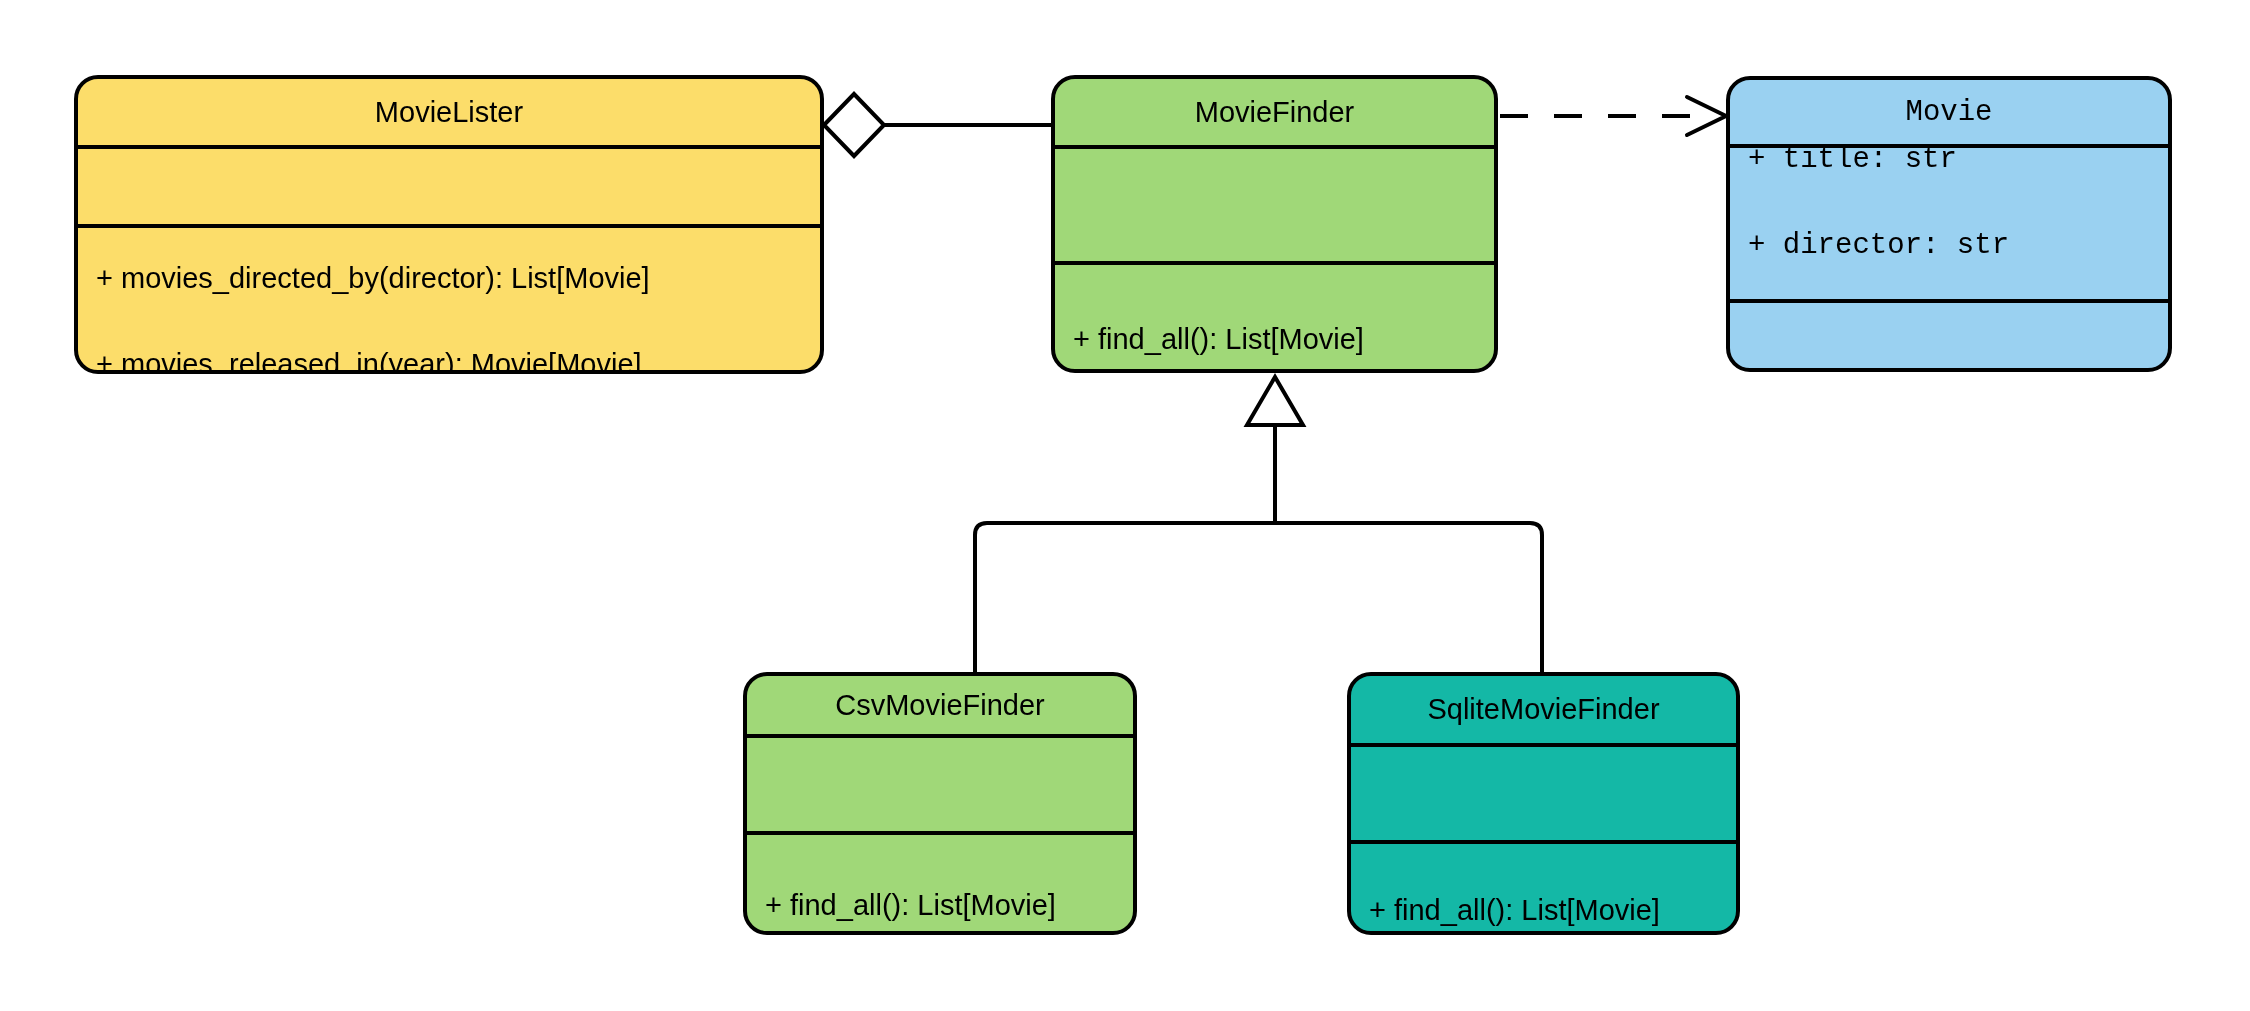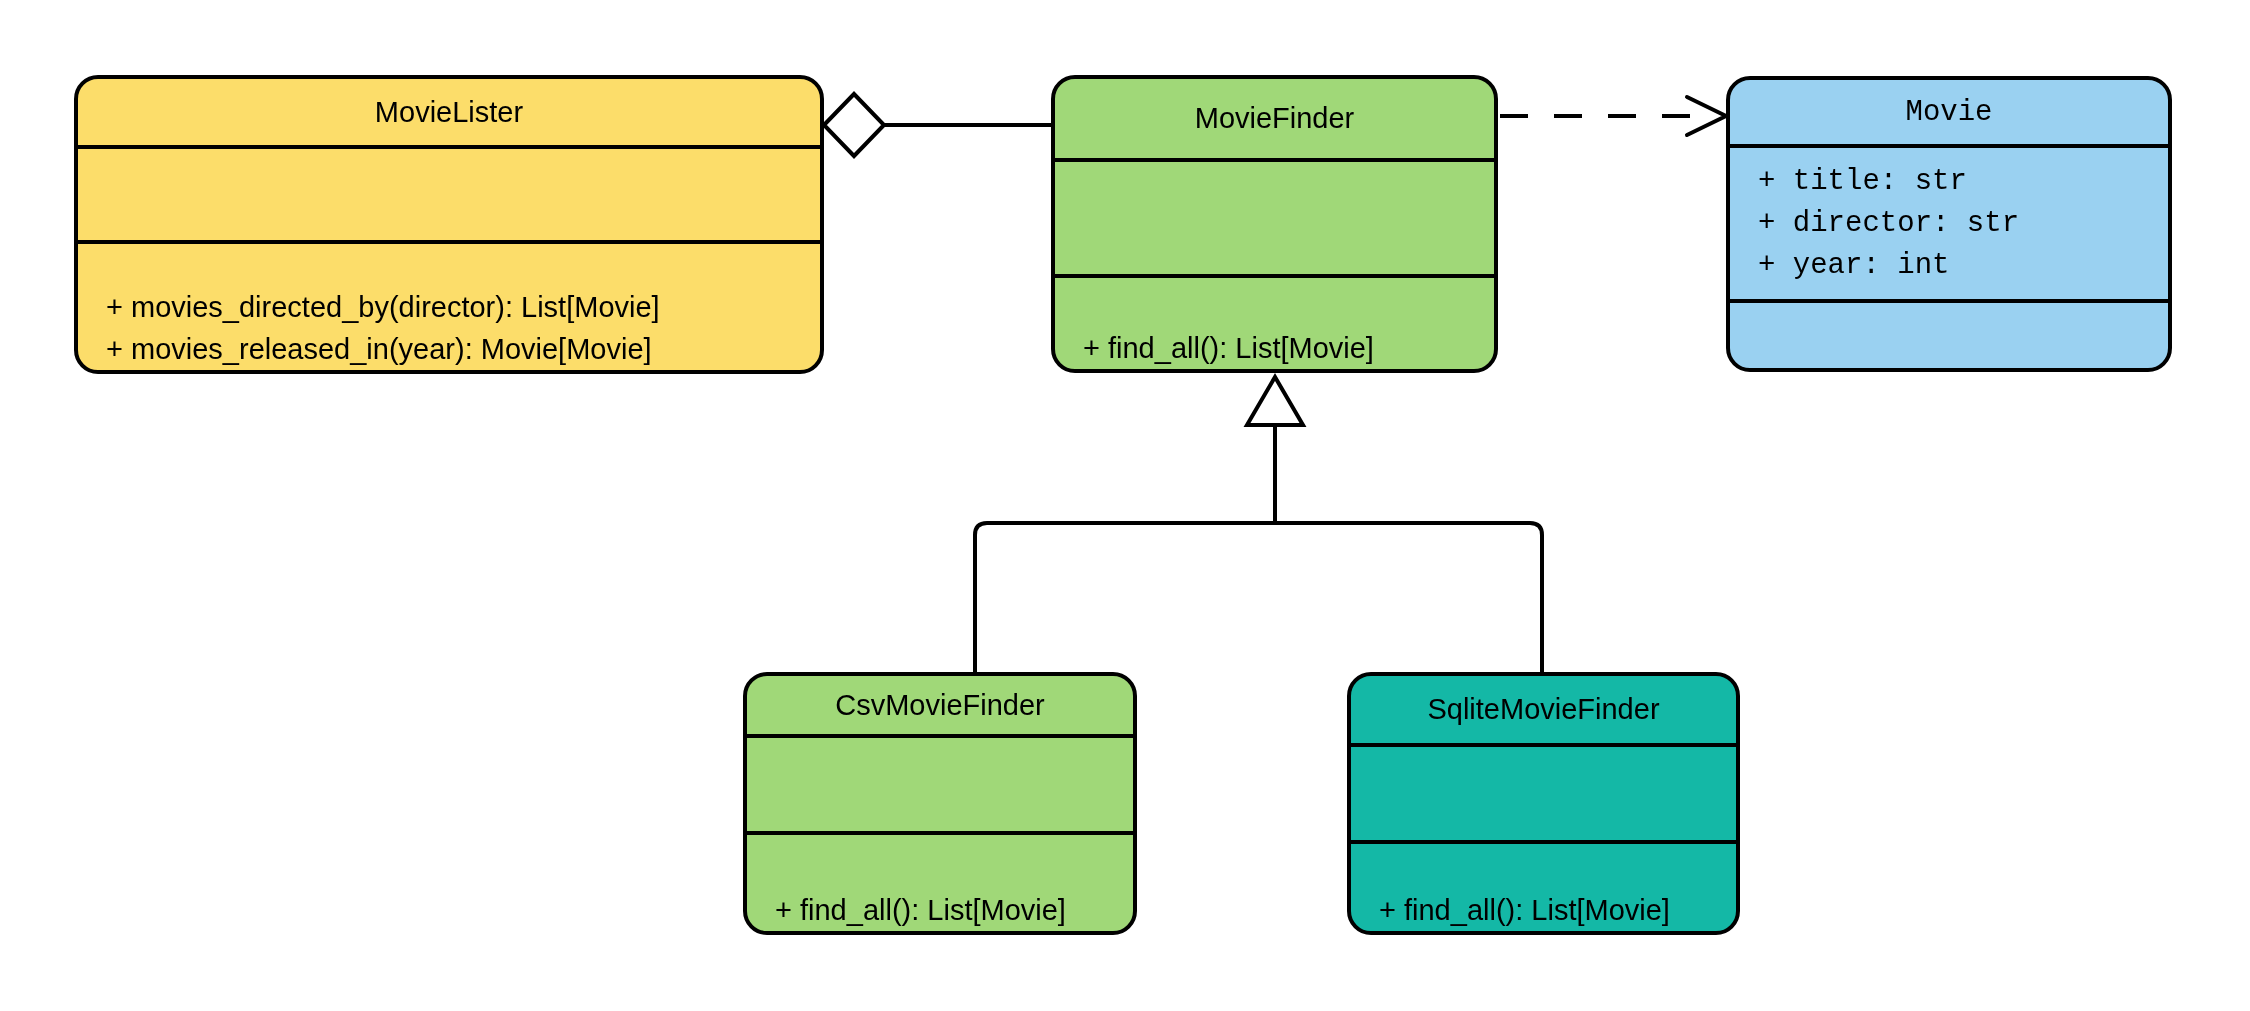--- a/index.html
+++ b/index.html
@@ -45,24 +45,25 @@
     flex: 0 0 auto;
   }
   .sec.members {
     display: flex;
     flex-direction: column;
     justify-content: center;
     font-size: 29px;
   }
   .sec.members .member {
     line-height: 42px;
-    padding-left: 28px;
+    padding-left: 18px;
     white-space: nowrap;
+    margin-top: 44px;
   }
-  .sec.grow { flex: 1 1 auto; justify-content: flex-end; }
+  .sec.grow { flex: 1 1 auto; }
 </style>
 </head>
 <body>
 
 <div class="canvas">
 
   <svg class="connector-layer" width="2250" height="1011" viewBox="0 0 2250 1011" fill="none" xmlns="http://www.w3.org/2000/svg">
 
     
     <g>
@@ -87,21 +88,21 @@
   <div class="uml-class" style="left: 74px; top: 75px; width: 750px; height: 299px; background-color: rgb(252, 221, 106);">
     <div class="sec title" style="height:66px">MovieLister</div>
     <div class="sec members" style="height:95px"></div>
     <div class="sec members grow">
         <div class="member">+ movies_directed_by(director): List[Movie]</div>
         <div class="member">+ movies_released_in(year): Movie[Movie]</div>
       </div>
   </div>
 
   <div class="uml-class" style="left: 1051px; top: 75px; width: 447px; height: 298px; background-color: rgb(160, 216, 120);">
-    <div class="sec title" style="height:79px">MovieFinder</div>
+    <div class="sec title" style="height:66px">MovieFinder</div>
     <div class="sec members" style="height:116px"></div>
     <div class="sec members grow">
         <div class="member">+ find_all(): List[Movie]</div>
       </div>
   </div>
 
   <div class="uml-class" style="left: 1726px; top: 76px; width: 446px; height: 296px; background-color: rgb(154, 209, 241); font-family: Liberation Mono, monospace;">
     <div class="sec title" style="height:64px">Movie</div>
     <div class="sec members" style="height:155px">
         <div class="member">+ title: str</div>

